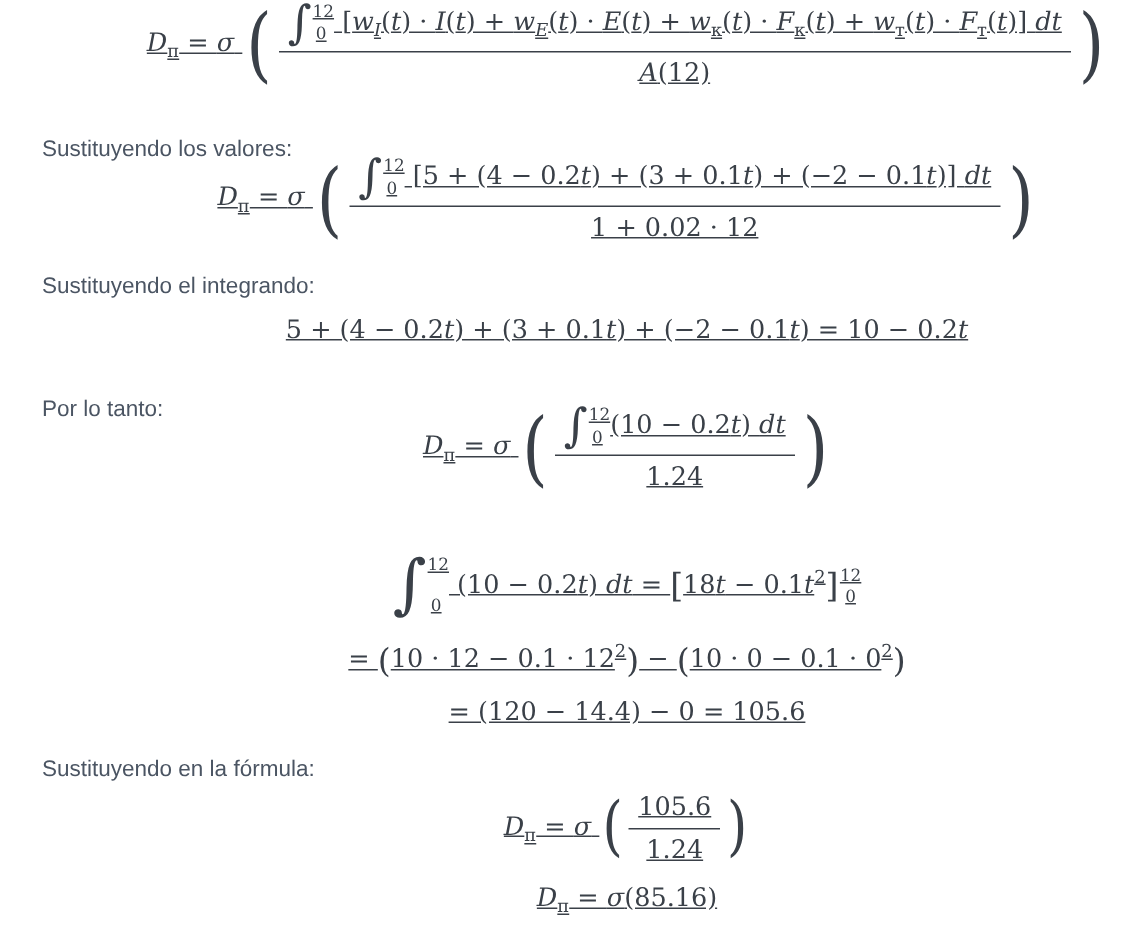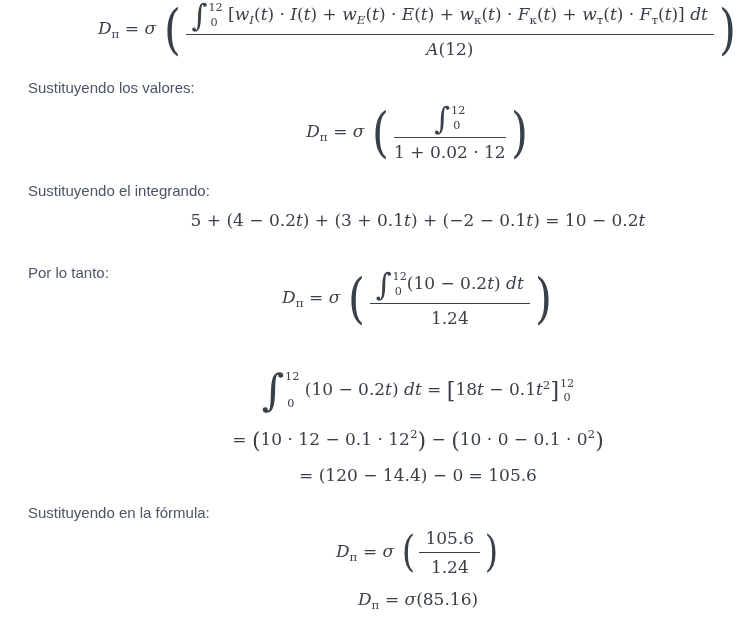--- a/index.html
+++ b/index.html
@@ -11,21 +11,21 @@
   .label{
     position:absolute;left:28px;
     font-size:15px;line-height:20px;
     color:var(--label-color,#4b5563);
   }
   .eq{
     position:absolute;left:28px;width:780px;text-align:center;
     font-family:"DejaVu Serif",serif;font-size:17px;
     color:var(--math-color,#3a4048);
   }
-  .tok{white-space:pre;}
+  .tok{white-space:pre;text-decoration:underline;}
   .it{font-style:italic;}
   sub.msub,sup.msup{font-size:0.7em;line-height:1;}
   sub.msub{vertical-align:-0.35em;}
   sup.msup{vertical-align:0.55em;}
   
   .frac{display:inline-block;vertical-align:middle;text-align:center;margin:0 3px;}
   .fnum{display:block;padding:1px 6px 4px;border-bottom:1px solid currentColor;}
   .fden{display:block;padding-top:4px;}
   
   .intw{display:inline-flex;vertical-align:middle;align-items:stretch;}
@@ -51,28 +51,28 @@
 <div class="page">
 
   <div class="eq" style="top:0px"><span class="tok"><span class="it">D</span></span><sub class="msub"><span class="tok"><span>п</span></span></sub><span class="tok"><span> = </span><span class="it">σ</span><span> </span></span><span class="bp lg">(</span><span class="frac"><span class="fnum"><span class="intw sm">
             <span class="isym">∫</span>
             <span class="ilim">
               <span class="lt"><span class="tok"><span>12</span></span></span>
               <span class="lb"><span class="tok"><span>0</span></span></span>
             </span>
           </span><span class="tok"><span> [</span><span class="it">w</span></span><sub class="msub"><span class="tok"><span class="it">I</span></span></sub><span class="tok"><span>(</span><span class="it">t</span><span>) · </span><span class="it">I</span><span>(</span><span class="it">t</span><span>) + </span><span class="it">w</span></span><sub class="msub"><span class="tok"><span class="it">E</span></span></sub><span class="tok"><span>(</span><span class="it">t</span><span>) · </span><span class="it">E</span><span>(</span><span class="it">t</span><span>) + </span><span class="it">w</span></span><sub class="msub"><span class="tok"><span>к</span></span></sub><span class="tok"><span>(</span><span class="it">t</span><span>) · </span><span class="it">F</span></span><sub class="msub"><span class="tok"><span>к</span></span></sub><span class="tok"><span>(</span><span class="it">t</span><span>) + </span><span class="it">w</span></span><sub class="msub"><span class="tok"><span>т</span></span></sub><span class="tok"><span>(</span><span class="it">t</span><span>) · </span><span class="it">F</span></span><sub class="msub"><span class="tok"><span>т</span></span></sub><span class="tok"><span>(</span><span class="it">t</span><span>)] </span><span class="it">dt</span></span></span><span class="fden"><span class="tok"><span class="it">A</span><span>(12)</span></span></span></span><span class="bp lg">)</span></div>
 
-  <div class="label" style="top:78px">Sustituyendo los valores:</div>
+  <div class="label" style="top:90px">Sustituyendo los valores:</div>
   <div class="eq" style="top:103px"><span class="tok"><span class="it">D</span></span><sub class="msub"><span class="tok"><span>п</span></span></sub><span class="tok"><span> = </span><span class="it">σ</span><span> </span></span><span class="bp lg">(</span><span class="frac"><span class="fnum"><span class="intw sm">
             <span class="isym">∫</span>
             <span class="ilim">
               <span class="lt"><span class="tok"><span>12</span></span></span>
               <span class="lb"><span class="tok"><span>0</span></span></span>
             </span>
-          </span></span><span class="fden"><span class="tok"><span>1 + 0.02 · 12</span></span></span></span><span class="bp lg">)</span></div>
+          </span><span class="tok"><span> [5 + (4 − 0.2</span><span class="it">t</span><span>) + (3 + 0.1</span><span class="it">t</span><span>) + (−2 − 0.1</span><span class="it">t</span><span>)] </span><span class="it">dt</span></span></span><span class="fden"><span class="tok"><span>1 + 0.02 · 12</span></span></span></span><span class="bp lg">)</span></div>
 
   <div class="label" style="top:181px">Sustituyendo el integrando:</div>
   <div class="eq" style="top:210px"><span class="tok"><span>5 + (4 − 0.2</span><span class="it">t</span><span>) + (3 + 0.1</span><span class="it">t</span><span>) + (−2 − 0.1</span><span class="it">t</span><span>) = 10 − 0.2</span><span class="it">t</span></span></div>
 
   <div class="label" style="top:263px">Por lo tanto:</div>
   <div class="eq" style="top:269px"><span class="tok"><span class="it">D</span></span><sub class="msub"><span class="tok"><span>п</span></span></sub><span class="tok"><span> = </span><span class="it">σ</span><span> </span></span><span class="bp lg">(</span><span class="frac"><span class="fnum"><span class="intw sm">
             <span class="isym">∫</span>
             <span class="ilim">
               <span class="lt"><span class="tok"><span>12</span></span></span>
               <span class="lb"><span class="tok"><span>0</span></span></span>

